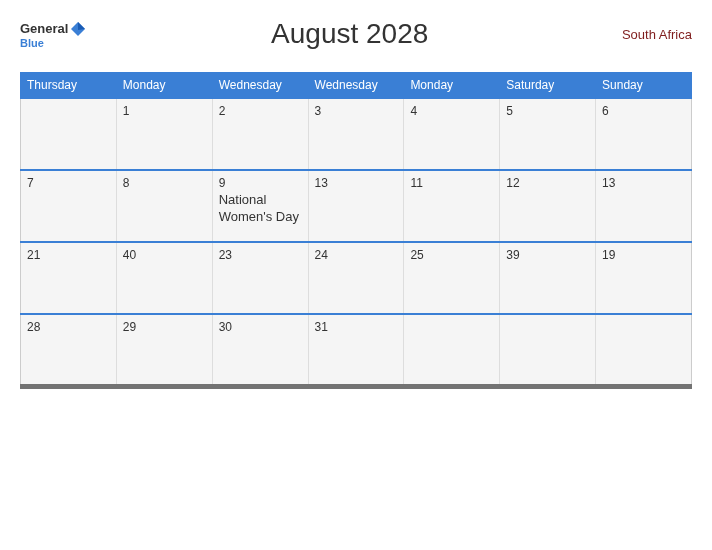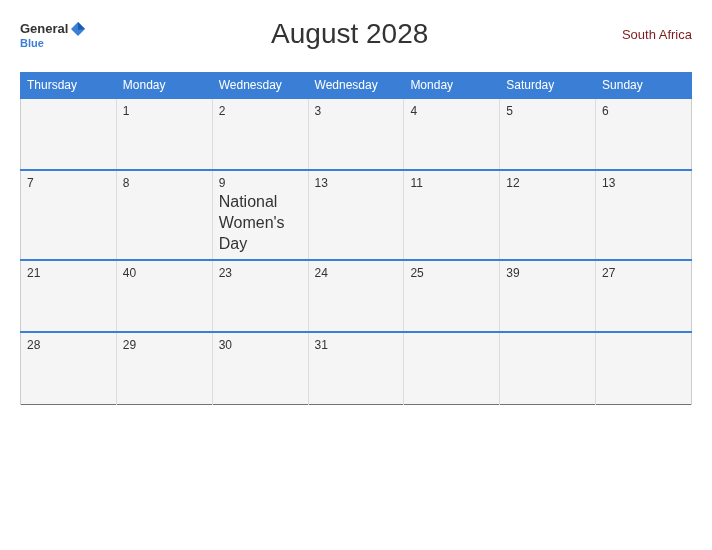--- a/index.html
+++ b/index.html
@@ -97,27 +97,27 @@
       border-right: 1px solid #ccc;
     }
     .day-number {
       display: block;
       font-size: 12px;
       color: #333;
       margin-bottom: 2px;
     }
     .event-name {
       display: block;
-      font-size: 16px;
+      font-size: 13px;
       color: #333;
       margin-top: 2px;
       line-height: 1.3;
     }
     .calendar tbody tr:last-child {
-      border-bottom: 1px solid #737373;
+      border-bottom: 5px solid #737373;
     }
   </style>
 </head>
 <body>
 
 <div class="page">
   <div class="header">
     <div class="logo-wrapper">
       <div class="logo-top-row">
         <span class="logo-text-general">General</span>
@@ -203,21 +203,21 @@
           <td>
             <span class="day-number">24</span>
           </td>
           <td>
             <span class="day-number">25</span>
           </td>
           <td>
             <span class="day-number">39</span>
           </td>
           <td>
-            <span class="day-number">27</span>
+            <span class="day-number">19</span>
           </td>
         </tr>
         <tr>
           <td>
             <span class="day-number">28</span>
           </td>
           <td>
             <span class="day-number">29</span>
           </td>
           <td>

